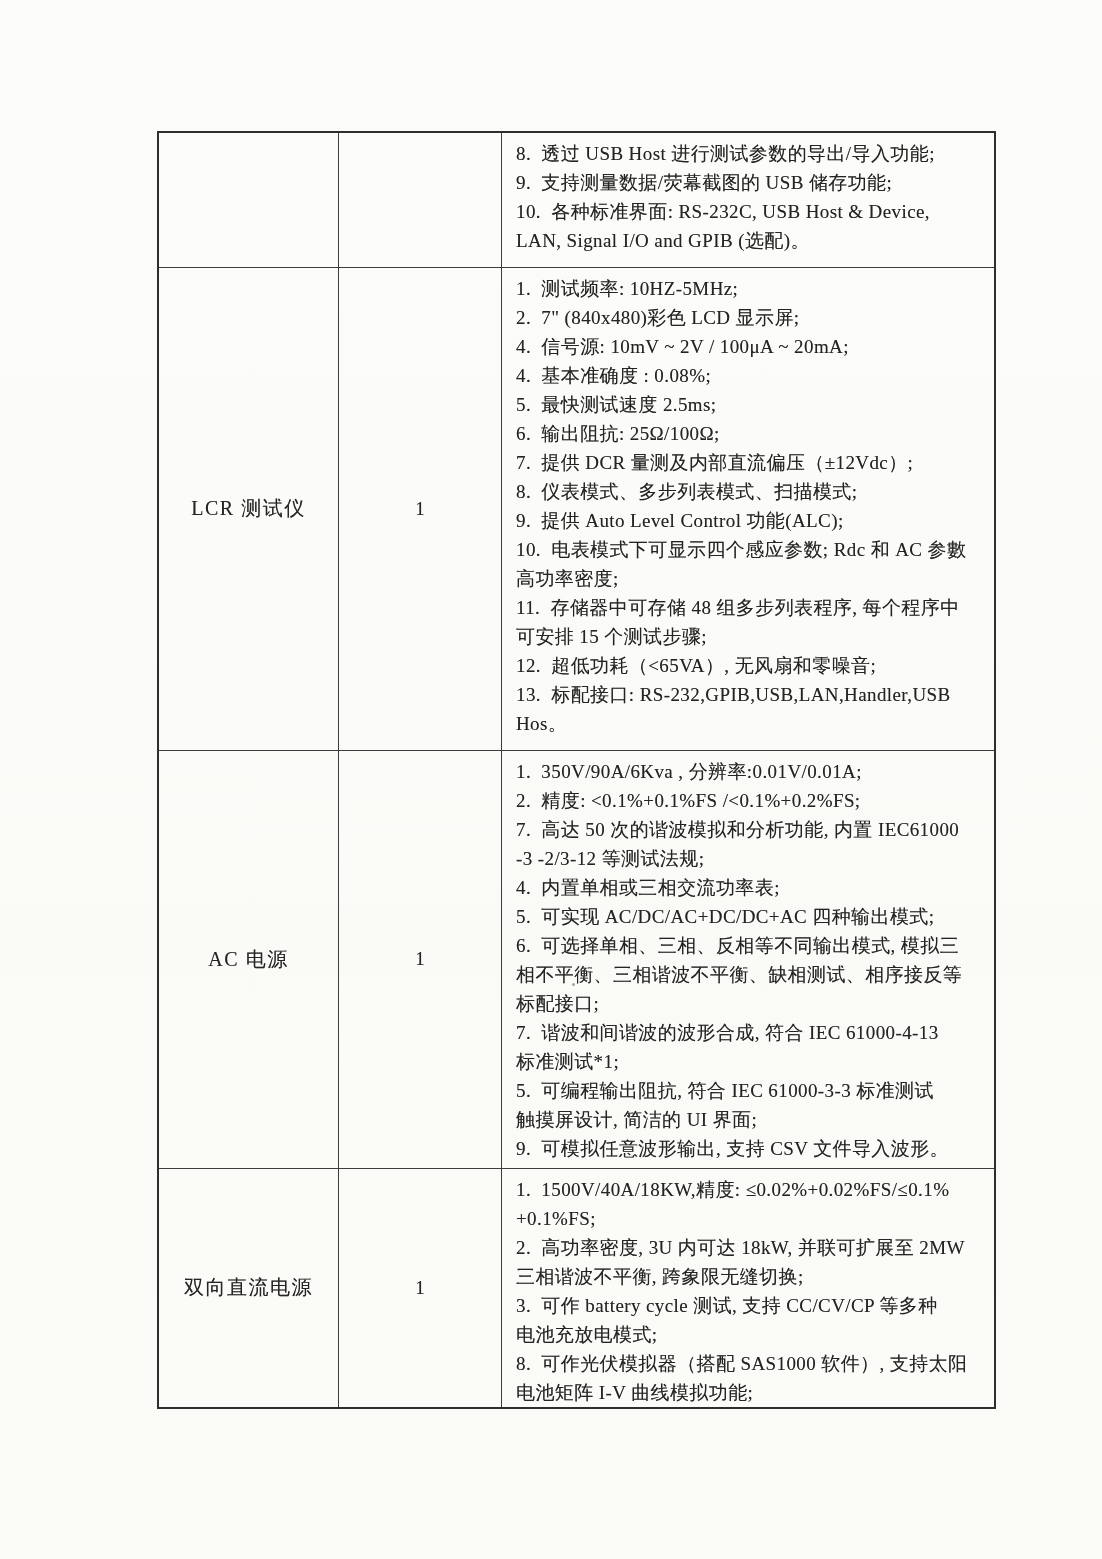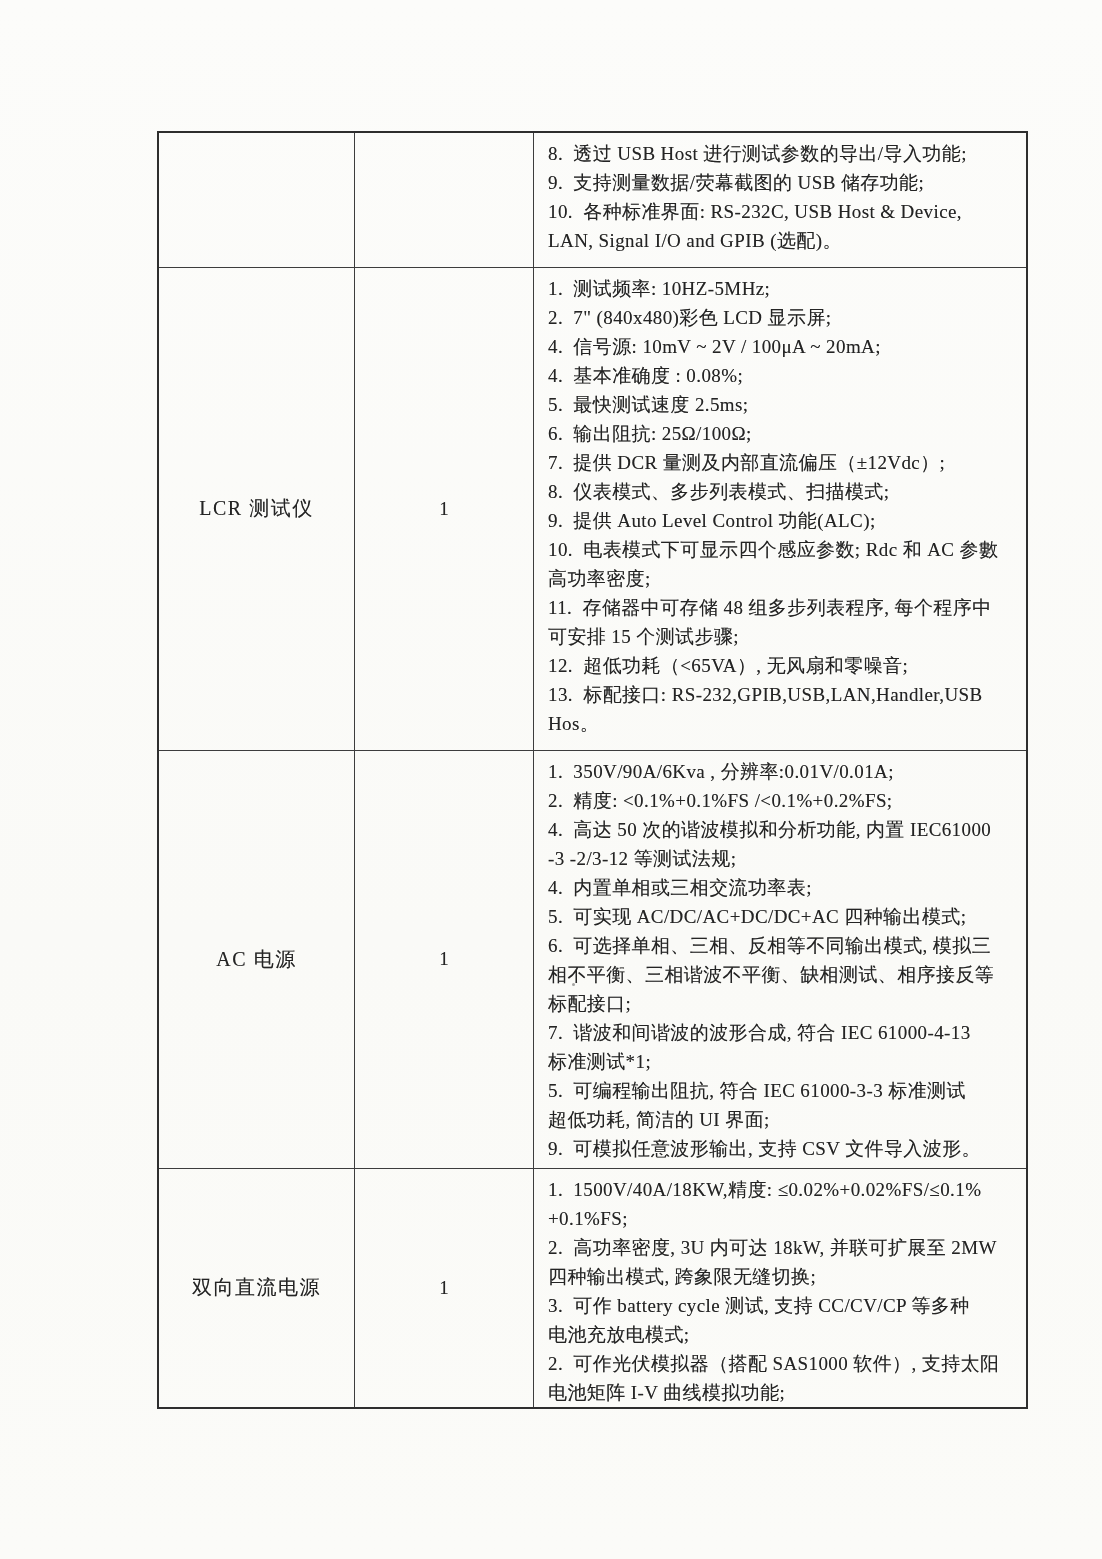--- a/index.html
+++ b/index.html
@@ -23,21 +23,21 @@
     position: absolute;
     left: 157px;
     top: 131px;
     border-collapse: collapse;
     table-layout: fixed;
     border: 2px solid #2e2e2e;
   }
   .spec-table td {
     border: 1.5px solid #3d3d3d;
     overflow: hidden;
-    padding: 16px;
+    padding: 8px;
   }
   .c-name {
     width: 163px;
     text-align: center;
     vertical-align: middle;
     font-size: 20px;
     letter-spacing: 1.5px;
     text-shadow: 0 0 0.6px rgba(40,40,40,0.4);
   }
   .c-qty {
@@ -108,44 +108,44 @@
           <div class="spec-line">13.  标配接口: RS-232,GPIB,USB,LAN,Handler,USB</div>
           <div class="spec-line">Hos。</div>
         </td>
       </tr>
       <tr class="r3">
         <td class="c-name">AC 电源</td>
         <td class="c-qty">1</td>
         <td class="c-spec">
           <div class="spec-line">1.  350V/90A/6Kva , 分辨率:0.01V/0.01A;</div>
           <div class="spec-line">2.  精度: &lt;0.1%+0.1%FS /&lt;0.1%+0.2%FS;</div>
-          <div class="spec-line">4.  高达 50 次的谐波模拟和分析功能, 内置 IEC61000</div>
+          <div class="spec-line">7.  高达 50 次的谐波模拟和分析功能, 内置 IEC61000</div>
           <div class="spec-line">-3 -2/3-12 等测试法规;</div>
           <div class="spec-line">4.  内置单相或三相交流功率表;</div>
           <div class="spec-line">5.  可实现 AC/DC/AC+DC/DC+AC 四种输出模式;</div>
           <div class="spec-line">6.  可选择单相、三相、反相等不同输出模式, 模拟三</div>
           <div class="spec-line">相不平衡、三相谐波不平衡、缺相测试、相序接反等</div>
           <div class="spec-line">标配接口;</div>
           <div class="spec-line">7.  谐波和间谐波的波形合成, 符合 IEC 61000-4-13</div>
           <div class="spec-line">标准测试*1;</div>
           <div class="spec-line">5.  可编程输出阻抗, 符合 IEC 61000-3-3 标准测试</div>
-          <div class="spec-line">超低功耗, 简洁的 UI 界面;</div>
+          <div class="spec-line">触摸屏设计, 简洁的 UI 界面;</div>
           <div class="spec-line">9.  可模拟任意波形输出, 支持 CSV 文件导入波形。</div>
         </td>
       </tr>
       <tr class="r4">
         <td class="c-name">双向直流电源</td>
         <td class="c-qty">1</td>
         <td class="c-spec">
           <div class="spec-line">1.  1500V/40A/18KW,精度: ≤0.02%+0.02%FS/≤0.1%</div>
           <div class="spec-line">+0.1%FS;</div>
           <div class="spec-line">2.  高功率密度, 3U 内可达 18kW, 并联可扩展至 2MW</div>
-          <div class="spec-line">四种输出模式, 跨象限无缝切换;</div>
+          <div class="spec-line">三相谐波不平衡, 跨象限无缝切换;</div>
           <div class="spec-line">3.  可作 battery cycle 测试, 支持 CC/CV/CP 等多种</div>
           <div class="spec-line">电池充放电模式;</div>
-          <div class="spec-line">2.  可作光伏模拟器（搭配 SAS1000 软件）, 支持太阳</div>
+          <div class="spec-line">8.  可作光伏模拟器（搭配 SAS1000 软件）, 支持太阳</div>
           <div class="spec-line">电池矩阵 I-V 曲线模拟功能;</div>
         </td>
       </tr>
     </tbody>
   </table>
   <div class="speck" style="left:572px; top:983px;"></div>
 </div>
 
 </body></html>

